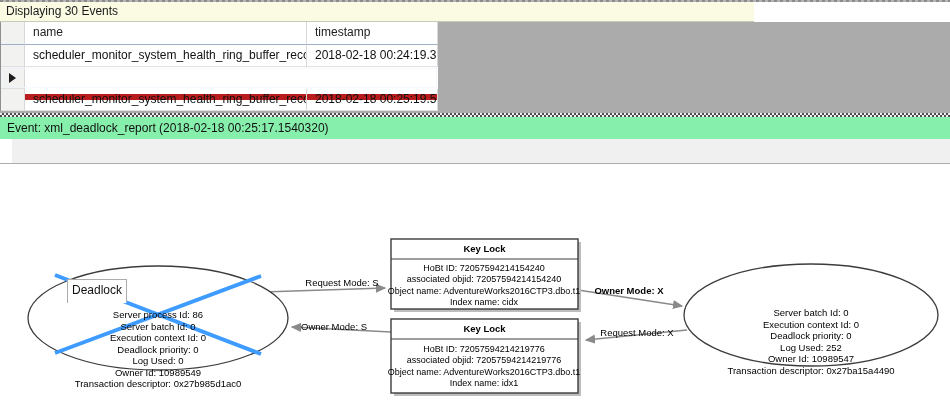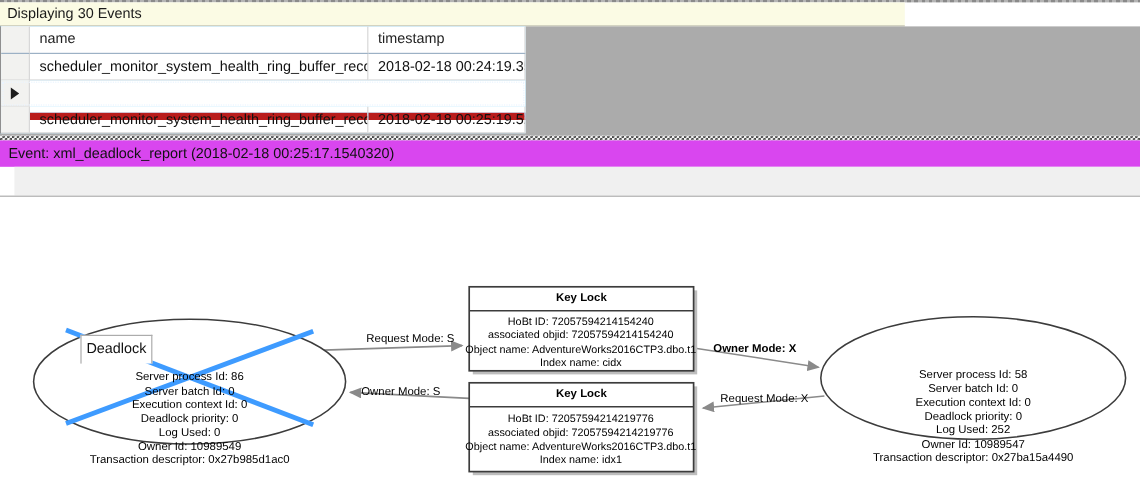--- a/index.html
+++ b/index.html
@@ -13,21 +13,21 @@
 
   
   .titlebar { left:0; top:2px; width:754px; height:20px; background:#fbfbe4;
     border-bottom:1px solid #c9c9b8; color:#1a1a1a; font-size:12px;
     line-height:19px; padding-left:6px; }
 
   
   .gray-fill { left:0; top:22px; width:950px; height:91px; background:#ababab; }
 
   
-  .grid { left:0; top:22px; width:438px; background:#7dd3fc; border-left:1px solid #8f8f8f; }
+  .grid { left:0; top:22px; width:438px; background:#ec4899; border-left:1px solid #8f8f8f; }
   .g-row { display:flex; height:22px; background:#fff; }
   .g-head { height:23px; }
   .cell { border-right:1px solid #d8d8d8; border-bottom:1px solid #e0e0e0;
     font-size:12px; line-height:21px; color:#111; white-space:nowrap; overflow:hidden; }
   .g-head .cell { border-bottom:1px solid #9cb1c5; color:#222; }
   .c-rowhead { width:24px; background:#f2f2f0; display:flex; align-items:center; justify-content:center; }
   .c-name { width:282px; padding-left:8px; }
   .c-ts { width:131px; padding-left:8px; }
   .row-sel .c-name, .row-sel .c-ts { background:#3499ff; color:#fff;
     border-right:1px solid #5fafff; border-bottom:6px solid #b91c1c;margin-top:27px; }
@@ -35,21 +35,21 @@
   .tri-right { width:0; height:0; border-left:7px solid #1c1c1c;
     border-top:5px solid transparent; border-bottom:5px solid transparent; }
 
   
   .splitter { left:0; top:113px; width:950px; height:4px; background-color:#f0f0f0;
     background-image:
       linear-gradient(45deg,#4a4a4a 25%,transparent 25%,transparent 75%,#4a4a4a 75%),
       linear-gradient(45deg,#4a4a4a 25%,transparent 25%,transparent 75%,#4a4a4a 75%);
     background-size:4px 4px; background-position:0 0,2px 2px; }
 
-  .event-line { left:0; top:117px; width:950px; height:22px; background:#d946ef;
+  .event-line { left:0; top:117px; width:950px; height:22px; background:#86efac;
     font-size:12px; line-height:22px; color:#111; padding-left:7px; }
 
   
   .tabstrip { left:0; top:139px; width:950px; height:24px; background:#f0f0f0;margin-left:12px; }
   .tab { position:absolute; font-size:12px; text-align:center; color:#111;
     border:1px solid #acacac; }
   .tab-inactive { left:8px; top:146px; width:47px; height:18px; line-height:17px;
     background:#eeeeee; border-bottom:none; }
   .tab-active { left:55px; top:140px; width:60px; height:24px; line-height:21px;
     background:#fff; border-bottom:none; z-index:3; }
@@ -143,21 +143,20 @@
     <div>Server process Id: 86</div>
     <div>Server batch Id: 0</div>
     <div>Execution context Id: 0</div>
     <div>Deadlock priority: 0</div>
     <div>Log Used: 0</div>
     <div>Owner Id: 10989549</div>
     <div>Transaction descriptor: 0x27b985d1ac0</div>
   </div>
 
   <div class="gtext node-lines" style="left:691px; top:102px; width:240px;">
-    <div>Server process Id: 58</div>
     <div>Server batch Id: 0</div>
     <div>Execution context Id: 0</div>
     <div>Deadlock priority: 0</div>
     <div>Log Used: 252</div>
     <div>Owner Id: 10989547</div>
     <div>Transaction descriptor: 0x27ba15a4490</div>
   </div>
 
   <div class="gtext box-title" style="left:391px; top:75px; width:187px; height:20px;">Key Lock</div>
   <div class="gtext box-lines" style="left:384px; top:99px; width:200px;">

